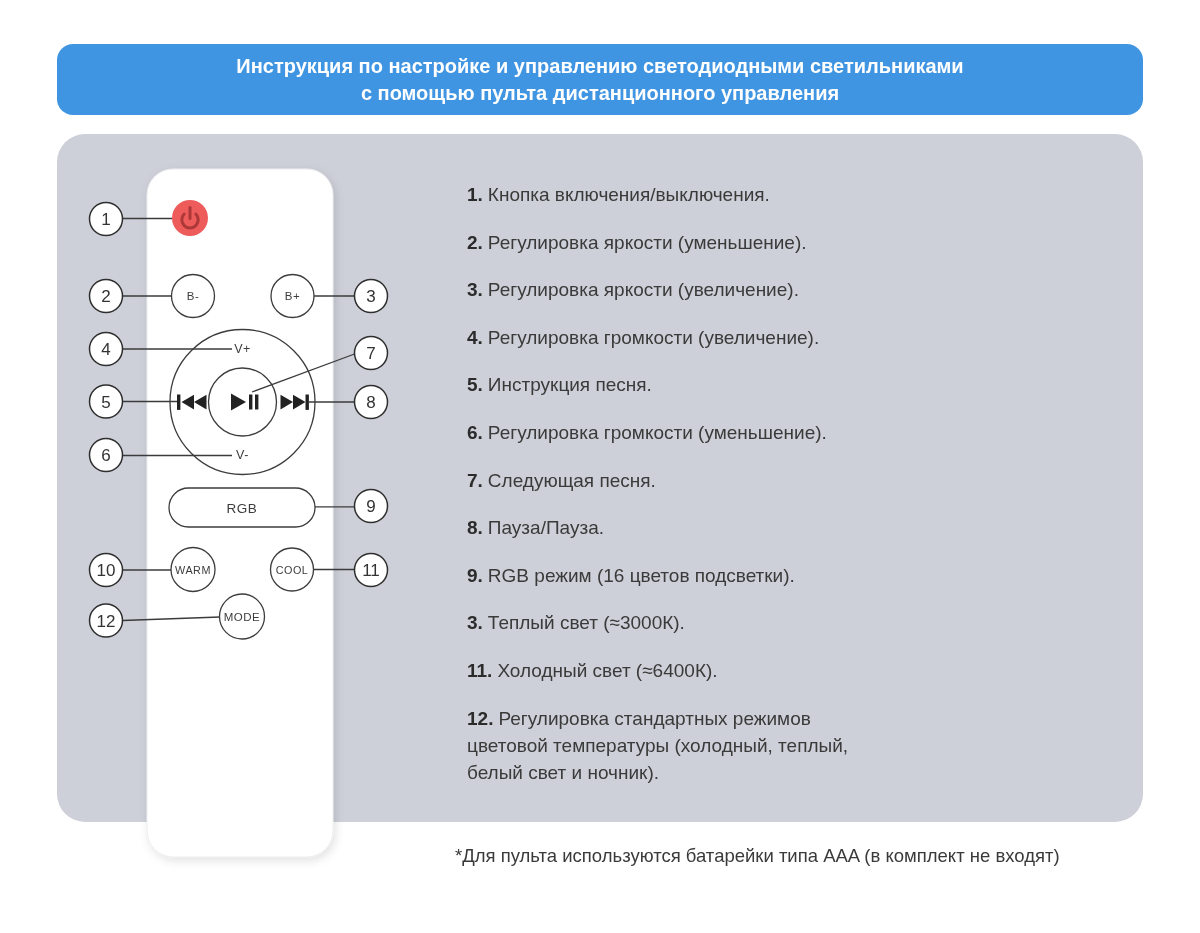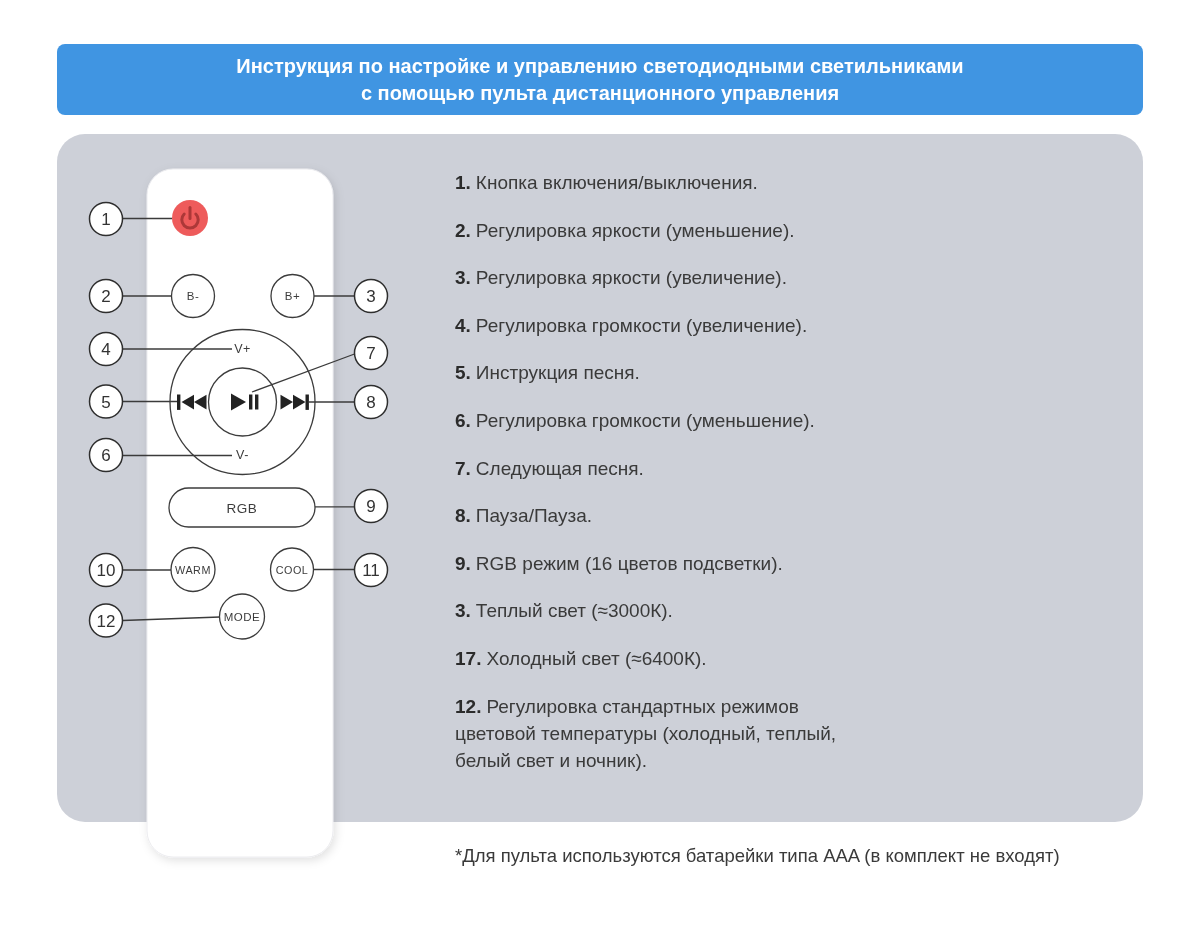--- a/index.html
+++ b/index.html
@@ -1,26 +1,26 @@
 <!DOCTYPE html>
 <html style="--banner_blue: #4095e2; --panel_gray: #cdd0d8; --power_red: #ee5b5b; --power_glyph: #ac3838; --text_dark: #3a3a3a;"><head>
 <meta charset="utf-8">
 <style>
   html,body{margin:0;padding:0;background:#fff;}
   .page{position:relative;width:1200px;height:933px;background:#fff;overflow:hidden;
         font-family:"Liberation Sans", sans-serif;}
   .banner{position:absolute;left:57px;top:44px;width:1086px;height:71px;
-          background:var(--banner_blue,#4095e2);border-radius:8px;
+          background:var(--banner_blue,#4095e2);border-radius:16px;
           display:flex;flex-direction:column;align-items:center;justify-content:center;
           color:#fff;font-weight:bold;font-size:20px;line-height:26.5px;text-align:center;}
   .panel{position:absolute;left:57px;top:134px;width:1086px;height:688px;
          background:var(--panel_gray,#cdd0d8);border-radius:28px;}
   .remote-svg{position:absolute;left:50px;top:150px;width:390px;height:730px;z-index:2;}
   .list{position:absolute;left:455px;top:169px;width:660px;z-index:3;
-        list-style:none;margin:0;padding:0;}
+        list-style:none;margin:12px;padding:0;}
   .list li{font-size:19px;line-height:27px;color:var(--text_dark,#3a3a3a);margin:0 0 20.6px 0;}
   .list .num{font-weight:bold;color:#2b2b2b;margin-right:5px;}
   .txt-line{display:block;}
   .footnote{position:absolute;left:455px;top:844px;font-size:18.5px;line-height:24px;
             color:var(--text_dark,#3a3a3a);z-index:3;}
   svg text{font-family:"Liberation Sans", sans-serif;fill:#3c3c3c;}
   svg .btn-label{letter-spacing:0.5px;}
   svg .outline{fill:#ffffff;stroke:#3c3c3c;stroke-width:1.3;}
   svg .callout-circle{fill:#ffffff;stroke:#2e2e2e;stroke-width:1.5;}
   svg .callout-num{font-size:17px;fill:#333;}
@@ -193,21 +193,21 @@
     <li>
       <span class="num">8.</span><span>Пауза/Пауза.</span>
     </li>
     <li>
       <span class="num">9.</span><span>RGB режим (16 цветов подсветки).</span>
     </li>
     <li>
       <span class="num">3.</span><span>Теплый свет (≈3000К).</span>
     </li>
     <li>
-      <span class="num">17.</span><span>Холодный свет  (≈6400К).</span>
+      <span class="num">11.</span><span>Холодный свет  (≈6400К).</span>
     </li>
     <li>
       <span class="num">12.</span><span>Регулировка стандартных режимов</span>
       <span class="txt-line">цветовой температуры (холодный, теплый,</span>
       <span class="txt-line">белый свет и ночник).</span>
     </li>
   </ul>
 
   <div class="footnote">*Для пульта используются батарейки типа AAA (в комплект не входят)</div>
 

